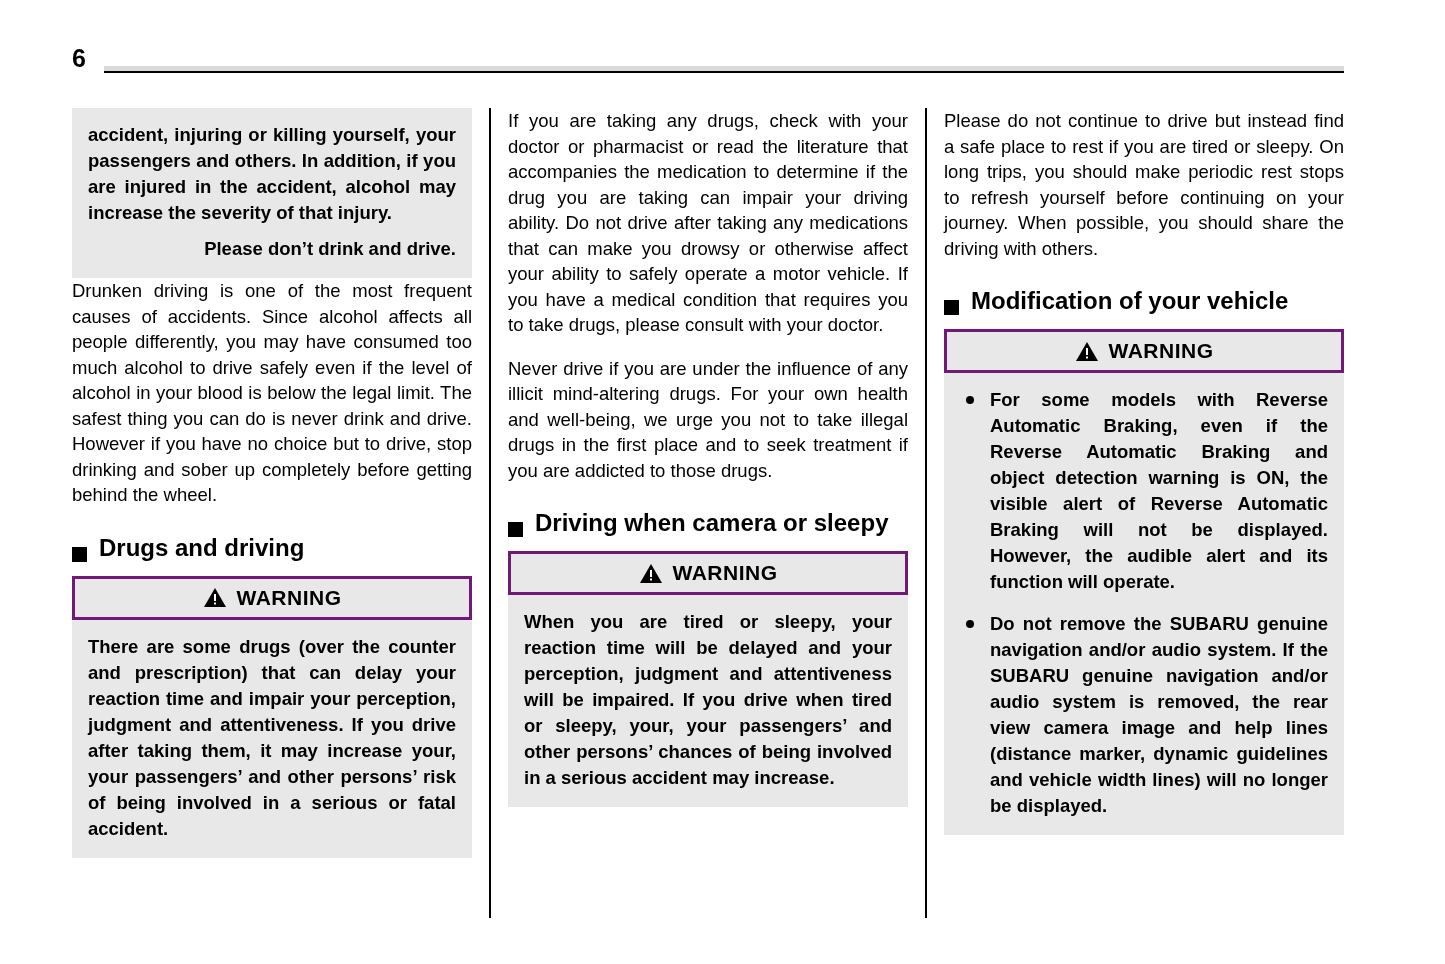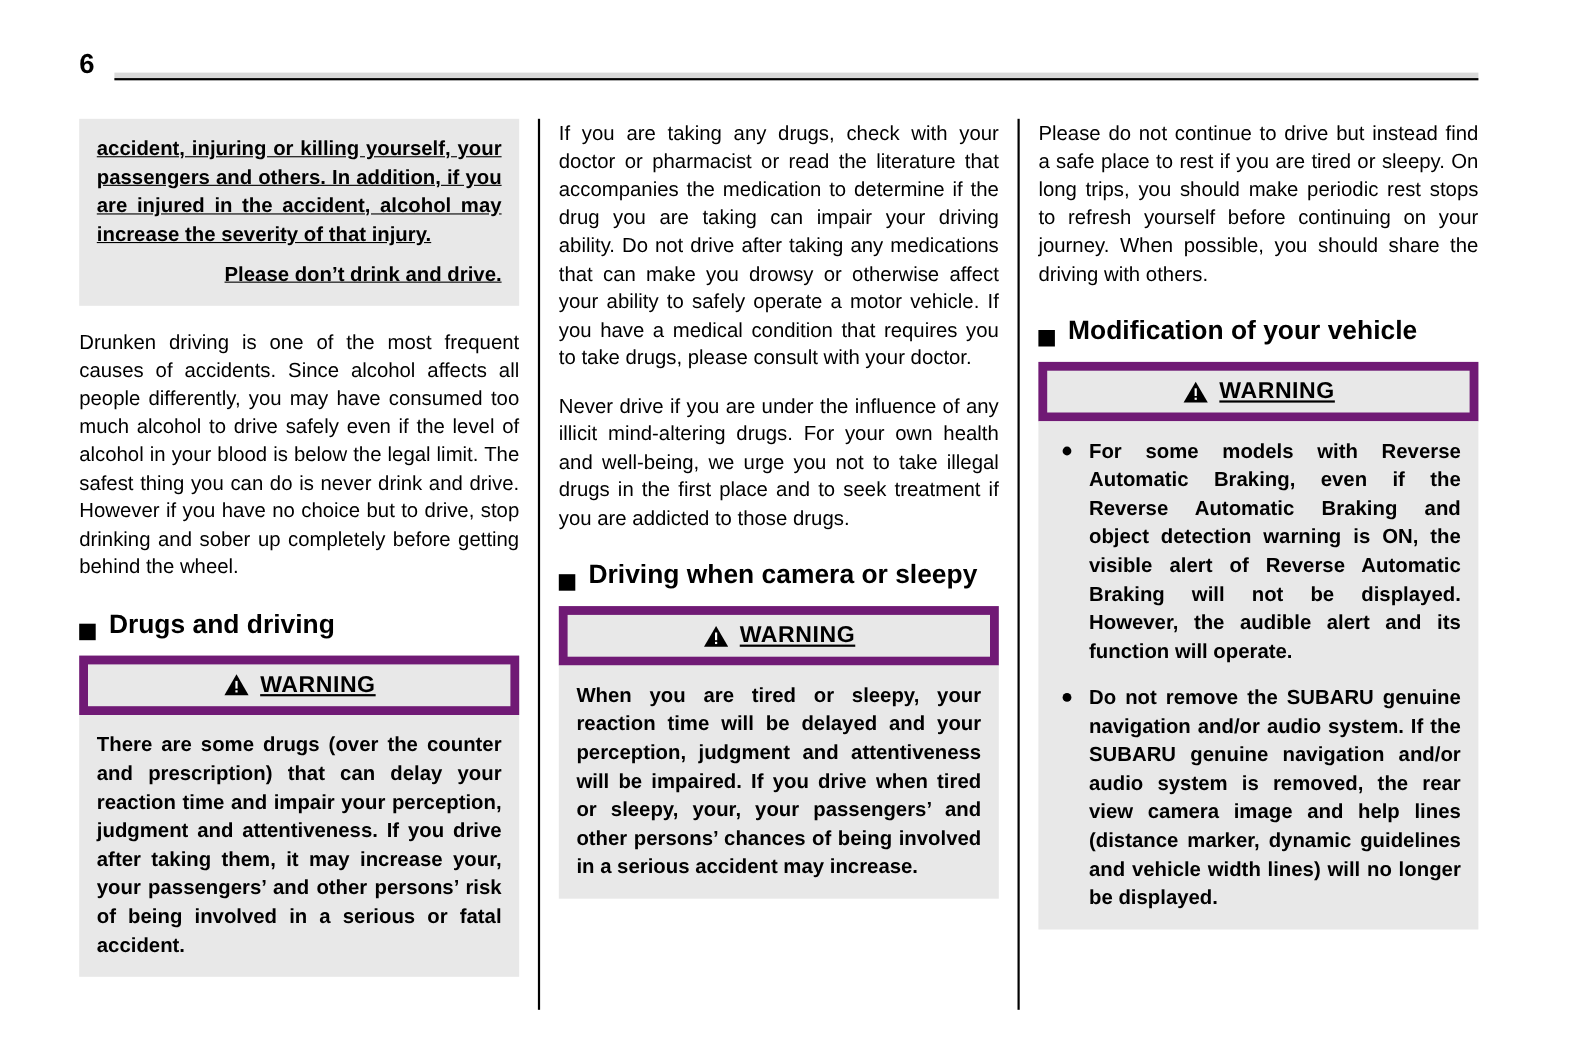--- a/index.html
+++ b/index.html
@@ -83,22 +83,20 @@
     line-height: 25.5px;
     text-align: justify;
     text-justify: inter-word;
     letter-spacing: 0px;
   }
   p.body:last-child { margin-bottom: 0; }
 
   .note-box {
     background: #e8e8e8;
     padding: 14px 16px 16px 16px;
-    margin-bottom: 20px;
-    text-decoration: underline;
   }
   .note-box p {
     margin: 0;
     font-size: 18.5px;
     line-height: 26px;
     font-weight: bold;
     text-align: justify;
     text-justify: inter-word;
   }
   .note-box p + p { margin-top: 10px; }
@@ -115,28 +113,27 @@
   .section-heading .sq {
     width: 15px;
     height: 15px;
     background: #000;
     margin-right: 12px;
     flex: none;
   }
 
   
   .warning-banner {
-    border: 8px solid #701a75;
+    border: 3px solid #701a75;
     background: #e8e8e8;
     height: 38px;
     display: flex;
     align-items: center;
     justify-content: center;
     margin-bottom: 0;
-    text-decoration: underline;
   }
   .warning-banner .wtri {
     margin-right: 10px;
     display: inline-flex;
     align-items: center;
   }
   .warning-banner .wlabel {
     font-size: 21px;
     font-weight: bold;
     letter-spacing: 0.5px;

